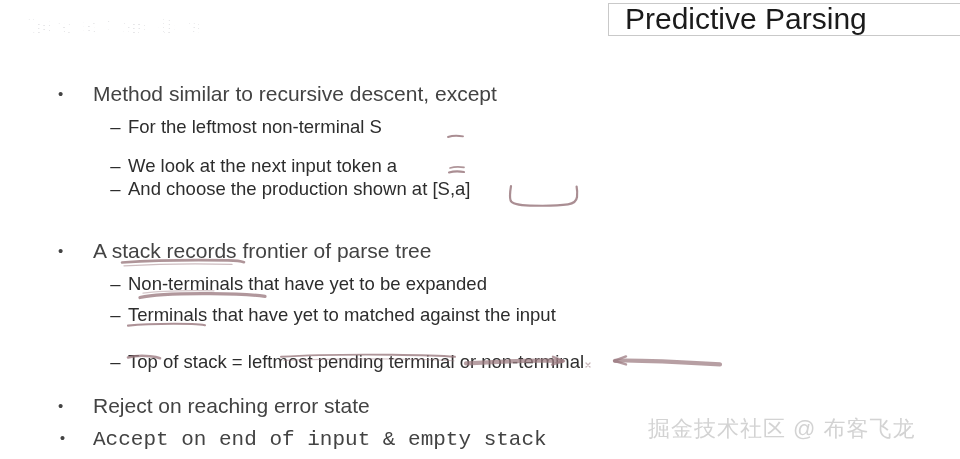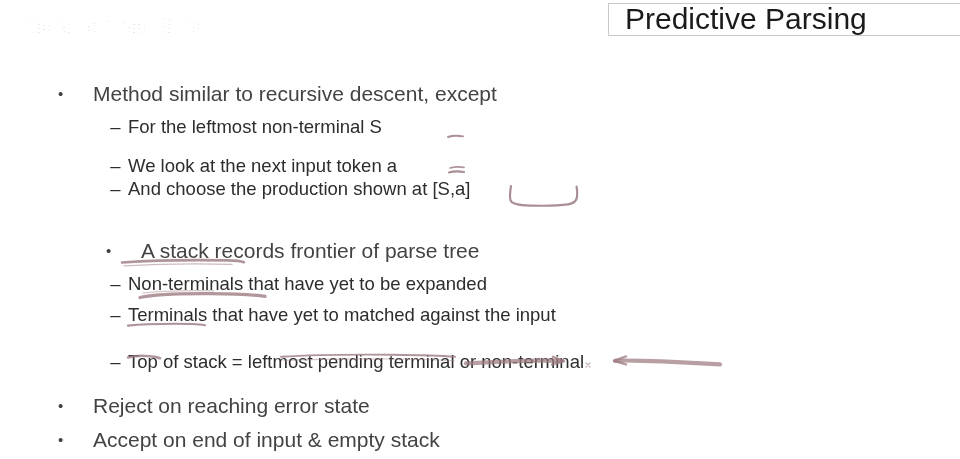--- a/index.html
+++ b/index.html
@@ -133,37 +133,37 @@
   <div class="bullet-l2" style="top:116px;">
     <span class="marker">–</span><span>For the leftmost non-terminal S</span>
   </div>
   <div class="bullet-l2" style="top:143px;margin-top:12px;">
     <span class="marker">–</span><span>We look at the next input token a</span>
   </div>
   <div class="bullet-l2" style="top:178px;">
     <span class="marker">–</span><span>And choose the production shown at [S,a]</span>
   </div>
 
-  <div class="bullet-l1" style="top:239px;margin-left:48px;">
+  <div class="bullet-l1" style="top:239px;">
     <span class="marker">•</span><span>A stack records frontier of parse tree</span>
   </div>
   <div class="bullet-l2" style="top:304px;">
     <span class="marker">–</span><span>Terminals that have yet to matched against the input</span>
   </div>
   <div class="bullet-l2" style="top:273px;">
     <span class="marker">–</span><span>Non-terminals that have yet to be expanded</span>
   </div>
   <div class="bullet-l2" style="top:351px;">
     <span class="marker">–</span><span>Top of stack = leftmost pending terminal or non-terminal</span>
   </div>
 
   <div class="bullet-l1" style="top:394px;">
     <span class="marker">•</span><span>Reject on reaching error state</span>
   </div>
-  <div class="bullet-l1" style="top:428px;">
+  <div class="bullet-l1" style="top:428px;font-family:Liberation Mono, monospace;">
     <span class="marker">•</span><span>Accept on end of input &amp; empty stack</span>
   </div>
 
   <svg id="annotations" viewBox="0 0 960 459">
     <g fill="none" stroke="#9b7a80" stroke-linecap="round" stroke-linejoin="round">
 
       <path d="M448,137 C452,135.6 458,135.4 463,136.4" stroke-width="1.9" opacity="0.85"></path>
 
       <path d="M450,168 C454,166.8 459,166.6 464,167.4" stroke-width="1.7" opacity="0.8"></path>
       <path d="M449,172.5 C453,171.3 459,171.1 464,172" stroke-width="2.1" opacity="0.85"></path>
@@ -198,14 +198,15 @@
       <path d="M553,356.8 L564,361 L552,364.6" stroke-width="2.4" opacity="0.75"></path>
 
       <path d="M720,364.4 C694,362.6 666,361.4 642,360.8
                C628,360.4 620,360.4 615,360.8" stroke-width="4.2" opacity="0.72"></path>
       <path d="M626,356.4 L614,360.8 L626,364.4" stroke-width="2.4" opacity="0.75"></path>
 
       <path d="M586,363 L590,367 M590,363 L586,367" stroke-width="1.3" opacity="0.55"></path>
     </g>
   </svg>
 
+  <div id="watermark">掘金技术社区 @ 布客飞龙</div>
 
 </div>
 
 </body></html>

